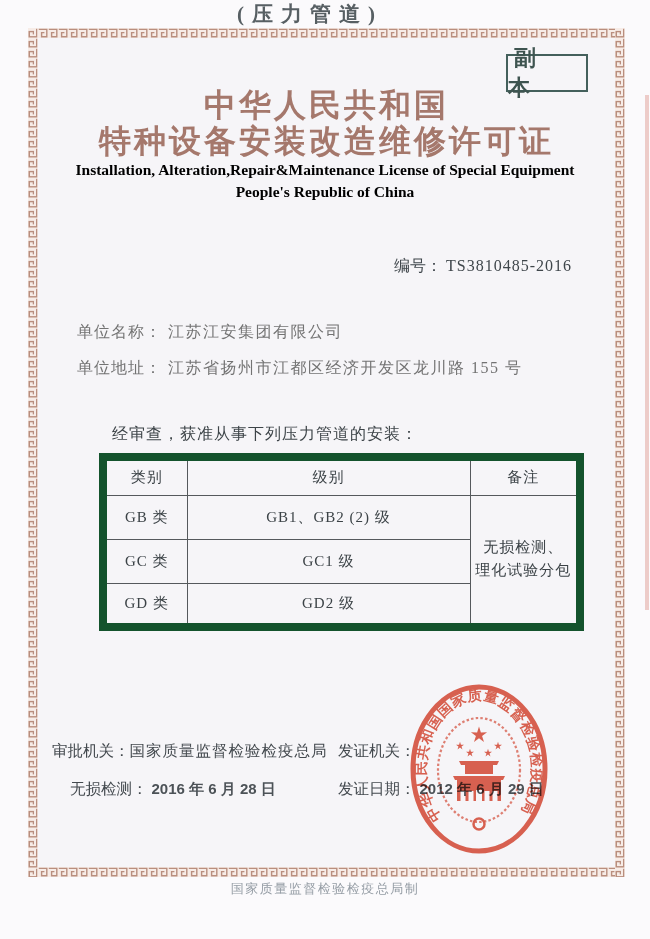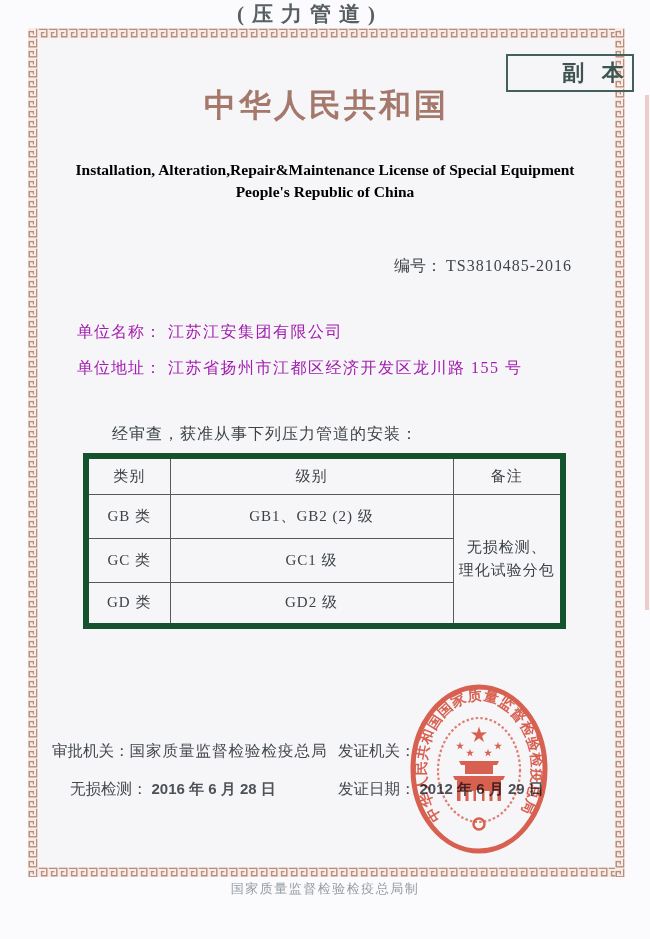--- a/index.html
+++ b/index.html
@@ -11,22 +11,21 @@
   }
   .abs{position:absolute;}
   .inner-bg{left:38px; top:38px; width:577px; height:829px; background:#f6f5f8;}
   .border-svg{left:0; top:0; width:650px; height:939px; pointer-events:none;}
 
   .badge{
     left:506px; top:54px; width:78px; height:34px;
     border:2.5px solid #44605c; color:#3e5450;
     font-size:22px; font-weight:bold; letter-spacing:6px; text-indent:6px;
     display:flex; align-items:center; justify-content:center;
-    font-family:Liberation Serif, serif;
-    padding-left:46px;
+    font-family:Liberation Mono, monospace;
   }
   .title-cn{
     left:0; width:650px; text-align:center; font-weight:bold;
     color:#a5786c; font-size:32px; letter-spacing:3px; text-indent:3px;
     font-family:"Liberation Sans","DejaVu Sans",sans-serif;
   }
   .t1{top:84px;} .t2{top:120px;}
   .title-en{
     left:0; width:650px; text-align:center; font-weight:bold;
     color:#000000; font-size:15.5px;
@@ -34,37 +33,37 @@
   .e1{top:161px;} .e2{top:183px;}
   .subtitle{
     left:0; width:650px; text-align:center; transform:translateX(-15px);
     color:#575f63; font-size:21px; font-weight:600; letter-spacing:8px;
   }
   .license{
     top:256px; left:0; right:78px; text-align:right;
     font-size:16px; color:#3f464b;
   }
   .license .num{letter-spacing:1px; margin-left:4px;}
-  .field{font-size:16px; color:#a21caf;}
+  .field{font-size:16px; color:#737373;}
   .field .flabel{letter-spacing:1px;}
   .field .fvalue{margin-left:6px; letter-spacing:1.5px;}
   .unit-name{left:77px; top:322px;}
   .unit-addr{left:77px; top:358px;}
   .approval-line{left:112px; top:424px; font-size:16px; letter-spacing:1px; color:#3d4448;}
 
   table.lic{
     position:absolute; left:83px; top:453px;
     border-collapse:collapse; table-layout:fixed; width:477px;
     font-size:15px; color:#3b4246;
   }
   table.lic th, table.lic td{
     border:1px solid #55595c; text-align:center; vertical-align:middle;
     font-weight:normal; letter-spacing:1px; padding:0;
   }
-  table.lic{border:6px solid #14532d;}
+  table.lic{border:8px solid #14532d;margin-left:16px;}
   table.lic tr.hdr{height:38px;}
   table.lic tr.row{height:44px;}
   td.remark{text-align:left; padding-left:10px; line-height:1.55;}
 
   .footer-field{font-size:15.5px; color:#43494e;}
   .footer-field .fvalue{letter-spacing:1px;}
   .footer-field .datev{
     font-family:"Liberation Sans","DejaVu Sans",sans-serif;
     font-weight:600; color:#4c5257; font-size:15px; margin-left:4px;
   }
@@ -114,20 +113,21 @@
     <g transform="translate(615,28)">
         <rect width="10" height="849" fill="url(#gkv)"></rect>
       </g>
   </svg>
 
   <div class="abs badge">
     <span>副 本</span>
   </div>
 
   <div class="abs title-cn t1">中华人民共和国</div>
+  <div class="abs title-cn t2">特种设备安装改造维修许可证</div>
   <div class="abs title-en e1">Installation, Alteration,Repair&amp;Maintenance License of Special Equipment</div>
   <div class="abs title-en e2">People's Republic of China</div>
 
   <div class="abs subtitle">(压力管道)</div>
 
   <div class="abs license">
     <span>编号：</span><span class="num">TS3810485-2016</span>
   </div>
 
   <div class="abs field unit-name">

